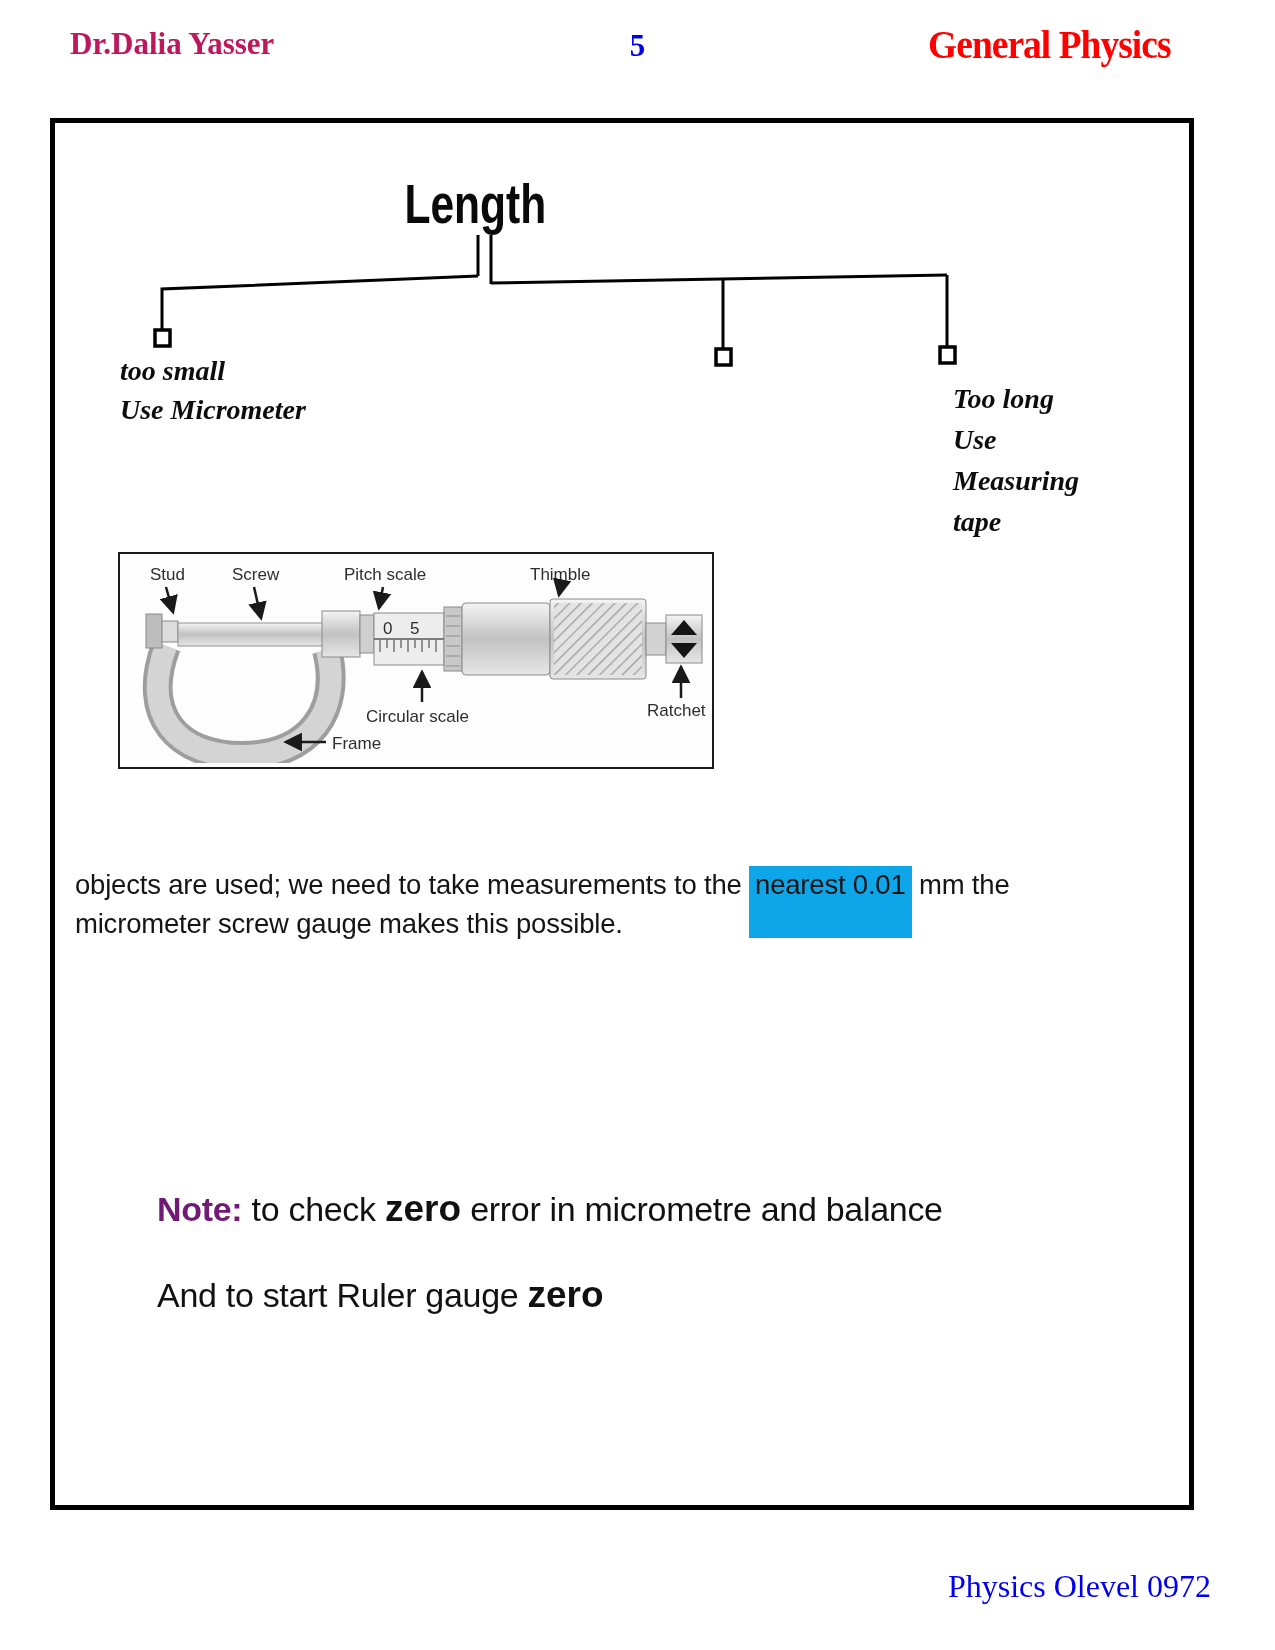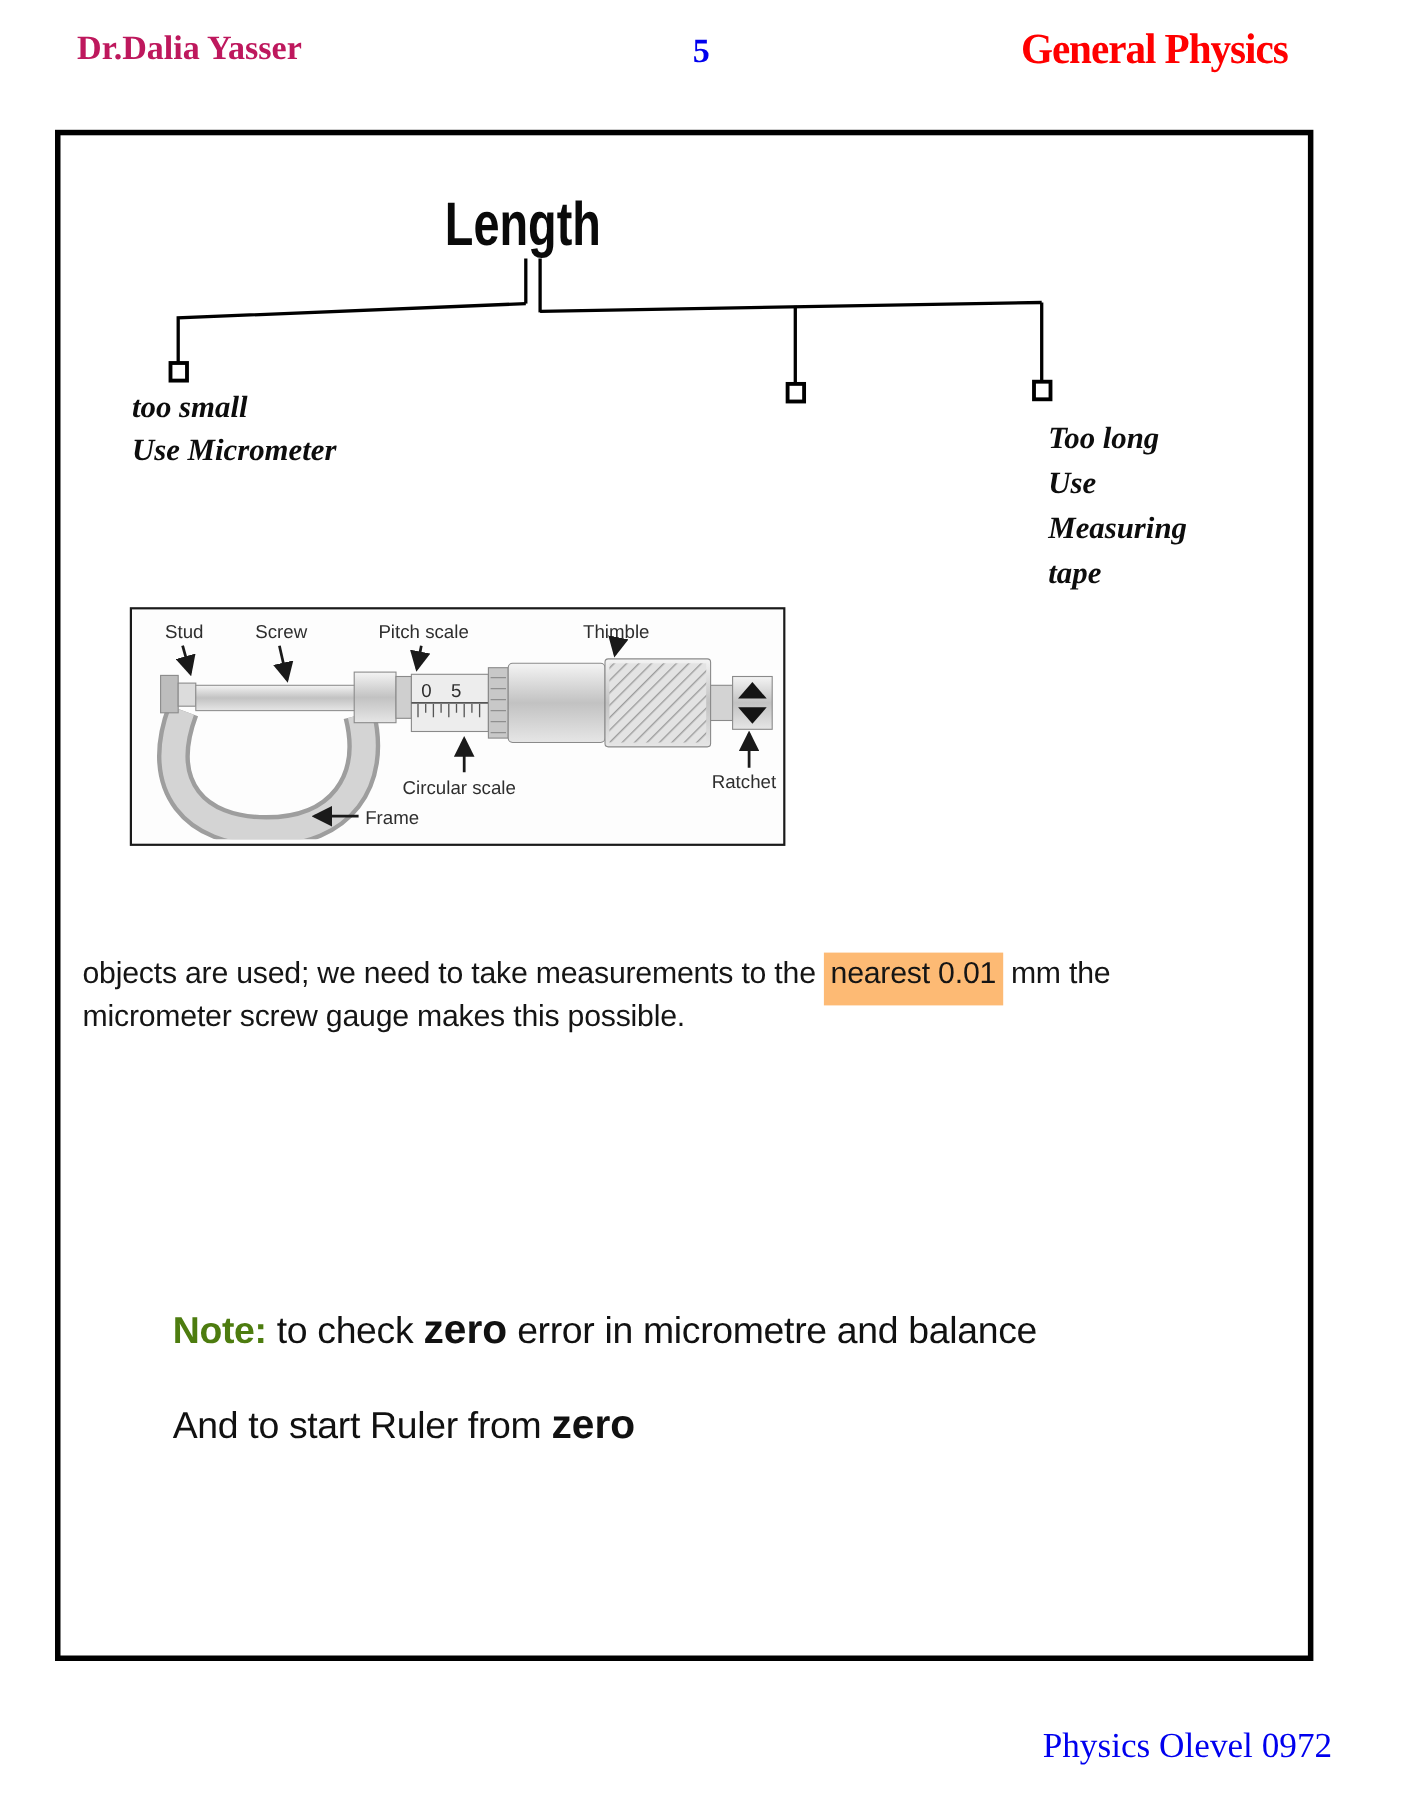--- a/index.html
+++ b/index.html
@@ -57,27 +57,27 @@
   }
   .figure svg{display:block;}
   .fig-label{font-family:"Liberation Sans",sans-serif;font-size:17px;fill:#2e2e2e;}
 
   
   .para{
     left:20px;top:742px;width:1060px;
     font-size:27.5px;line-height:39px;color:#151515;
     letter-spacing:-.2px;
   }
-  .hl{background:#fdba74;padding:3px 6px 14px 6px;}
+  .hl{background:#0ea5e9;padding:3px 6px 38px 6px;}
 
   
   .note-line{
     left:102px;font-size:34px;color:#111;white-space:nowrap;letter-spacing:-.3px;
   }
-  .note-label{color:#4d7c0f;font-weight:bold;}
+  .note-label{color:#701a75;font-weight:bold;}
   .zero{font-weight:bold;font-size:37px;letter-spacing:0;}
 
   
   .footer{
     right:64px;top:1568px;
     font-family:"Liberation Serif",serif;font-weight:normal;
     font-size:32px;color:#0000ee;
   }
 </style>
 </head>
@@ -205,17 +205,17 @@
       <text class="fig-label" x="212" y="195">Frame</text>
     </svg>
   </div>
 
   <div class="abs para">
     <div><span>objects are used; we need to take measurements to the </span><span class="hl">nearest 0.01</span><span> mm the</span></div>
     <div><span>micrometer screw gauge makes this possible.</span></div>
   </div>
 
   <div class="abs note-line" style="top:1065px;"><span class="note-label">Note:</span><span> to check </span><span class="zero">zero</span><span> error in micrometre and balance</span></div>
-  <div class="abs note-line" style="top:1151px;"><span>And to start Ruler from </span><span class="zero">zero</span></div>
+  <div class="abs note-line" style="top:1151px;"><span>And to start Ruler gauge </span><span class="zero">zero</span></div>
 
 </div>
 
 <div class="abs footer">Physics Olevel 0972</div>
 
 </body></html>

